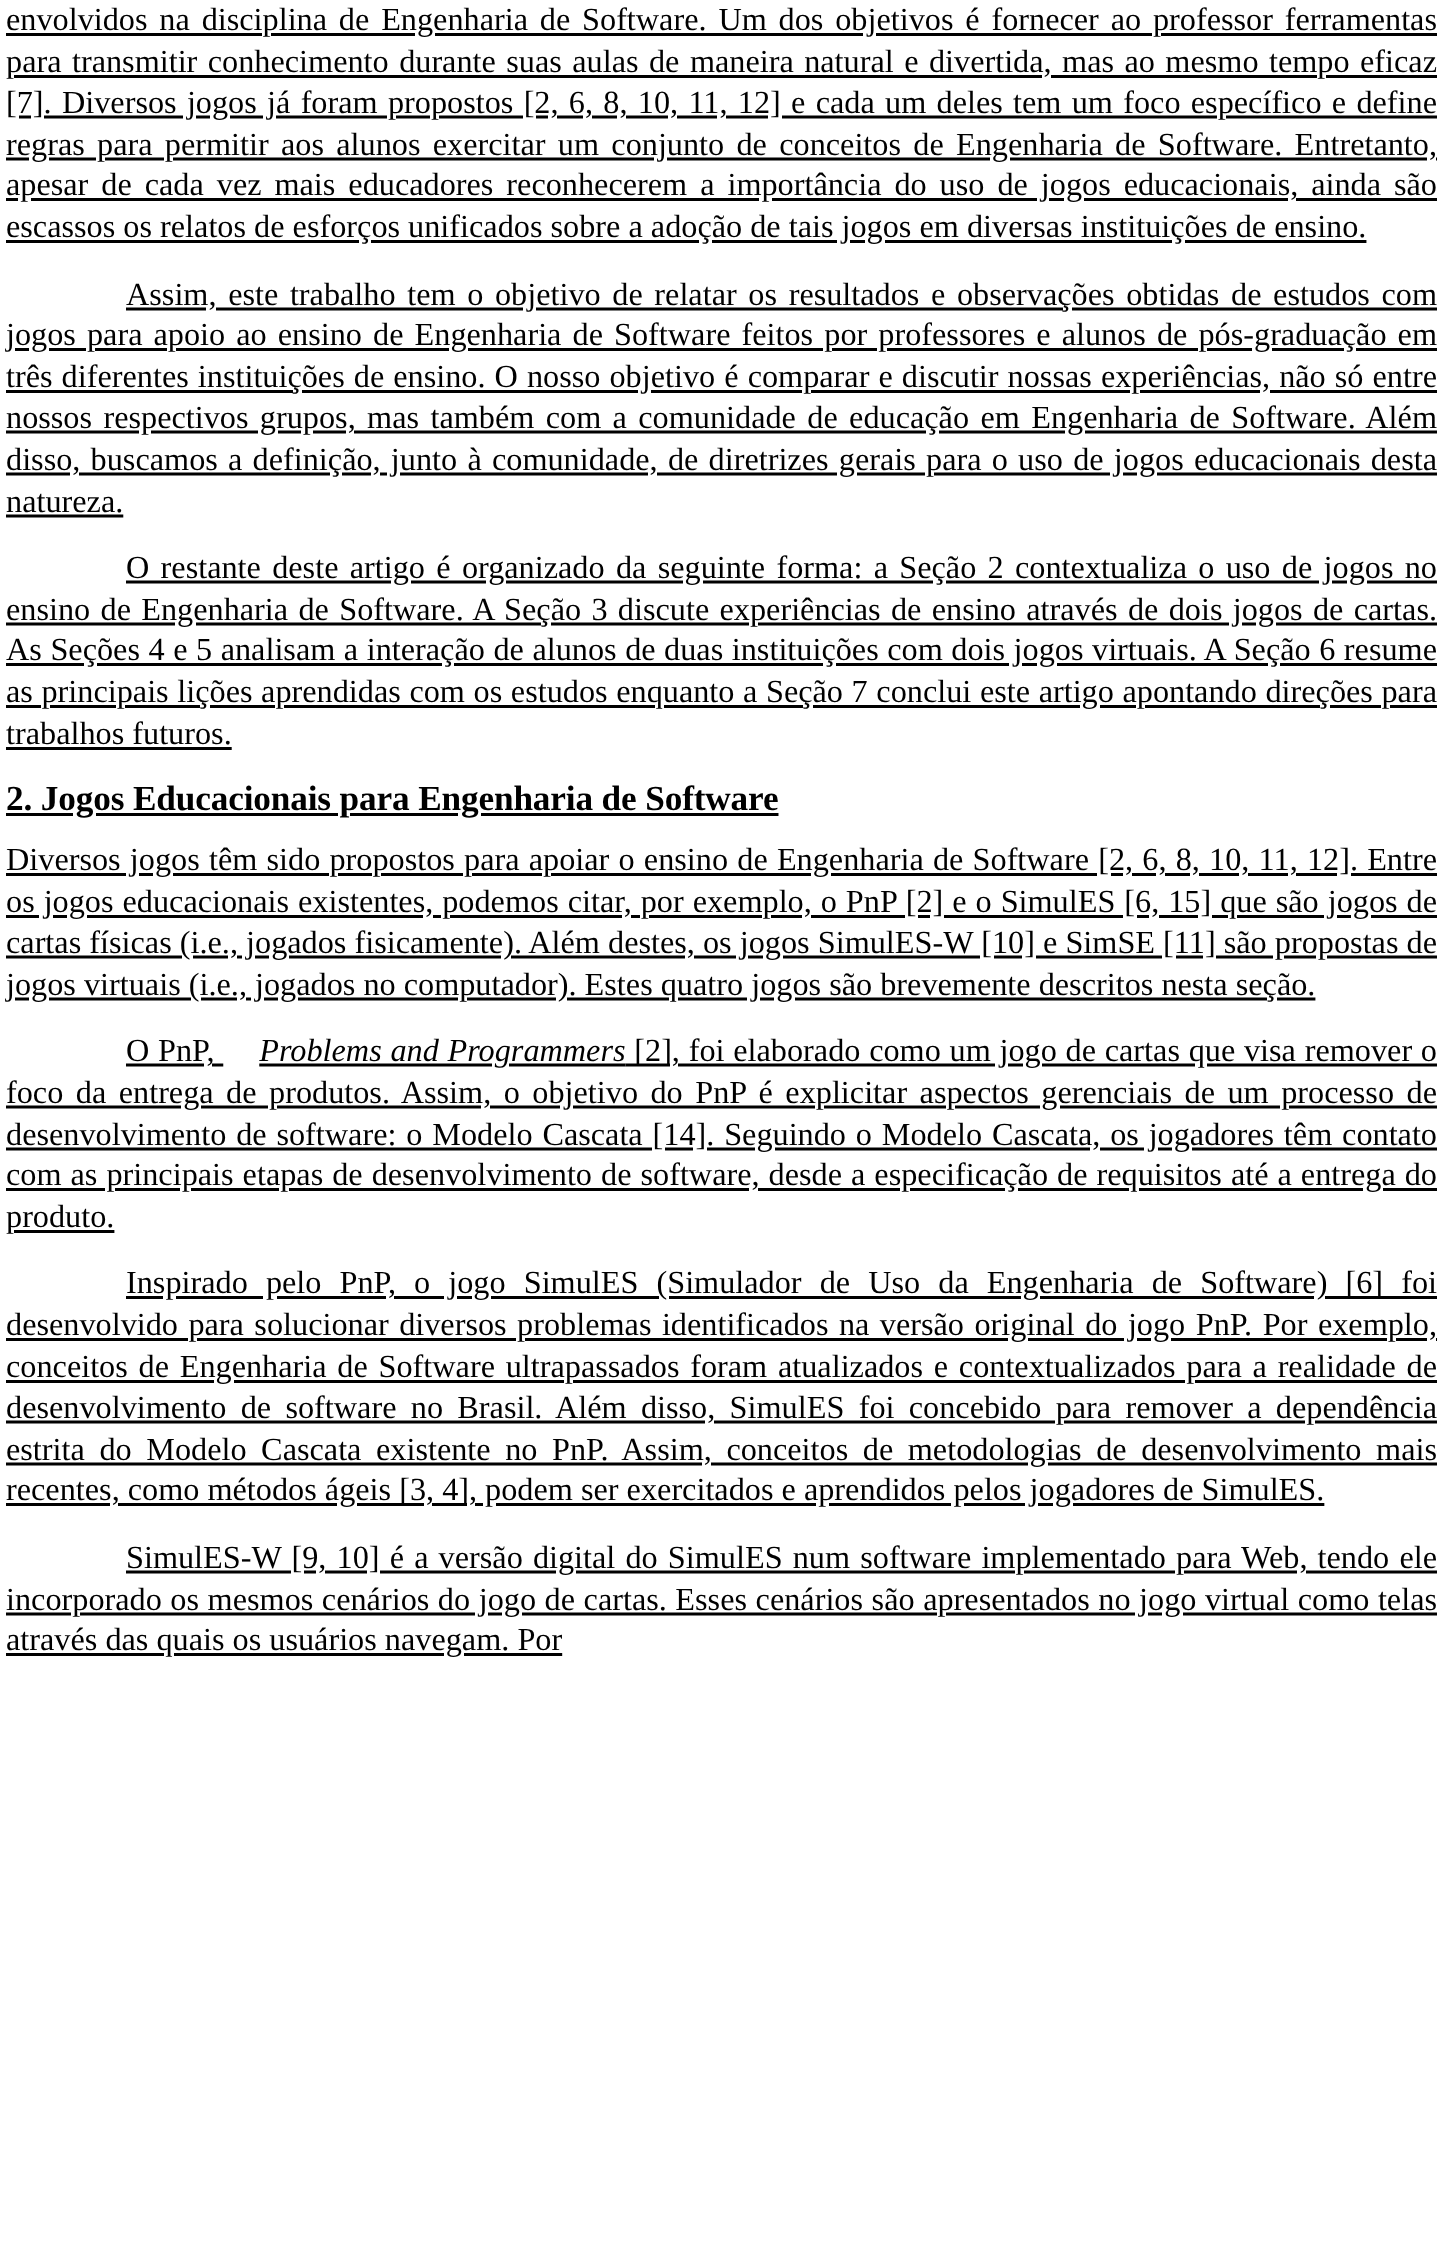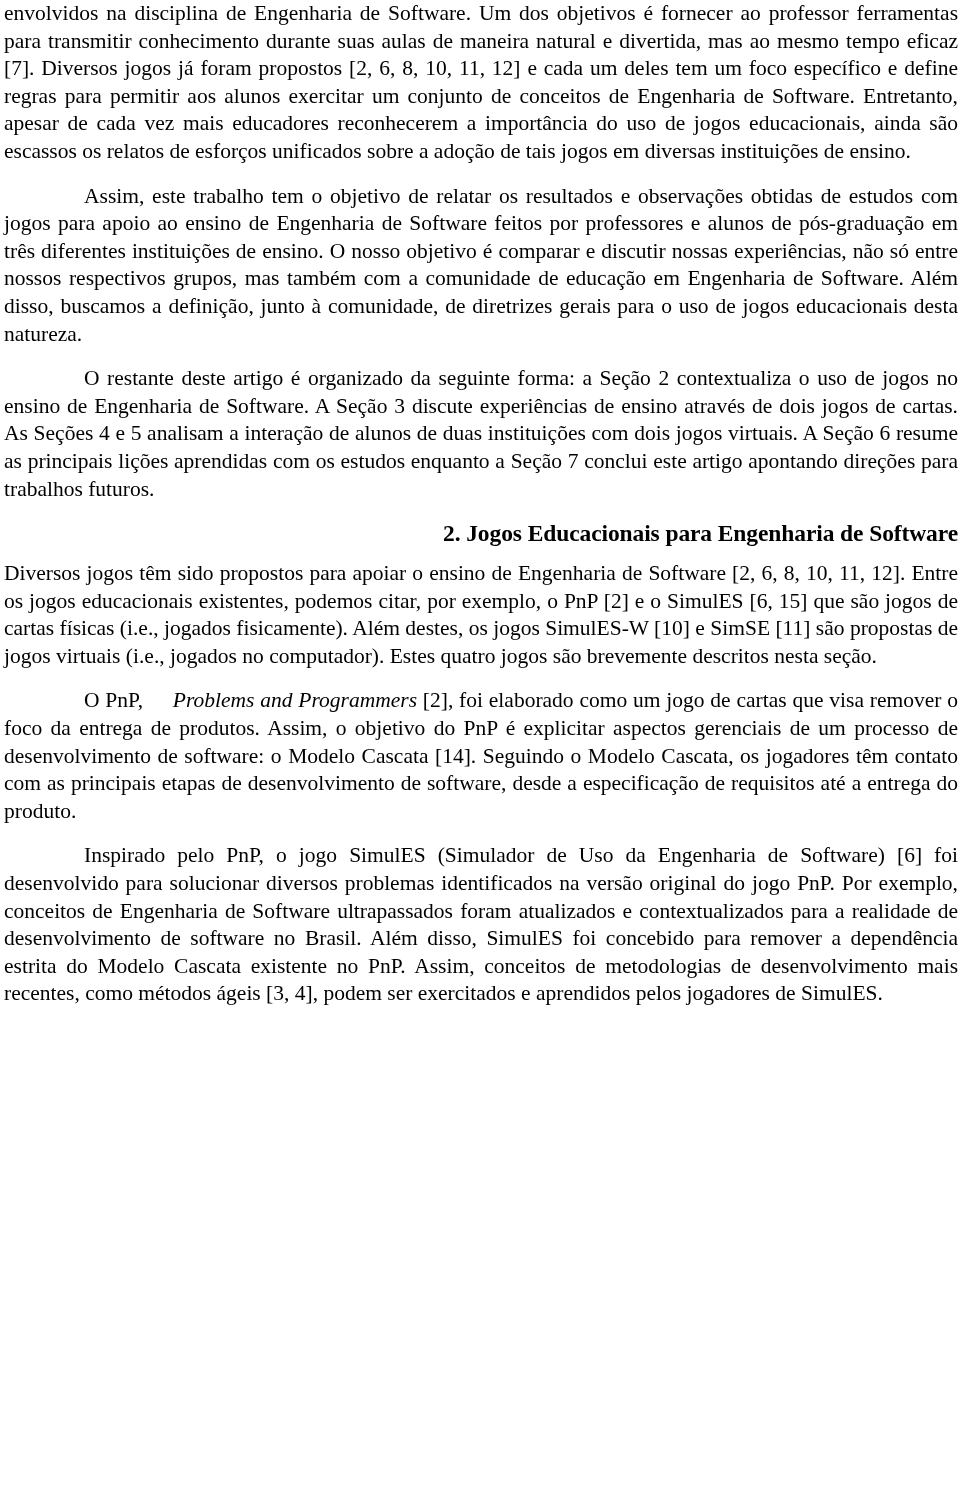--- a/index.html
+++ b/index.html
@@ -15,20 +15,21 @@
     font-family: "Liberation Serif", "DejaVu Serif", serif;
     color: #000000;
   }
   .page {
     width: 960px;
     height: 1502px;
     position: relative;
     background: #ffffff;
     box-sizing: border-box;
     padding: 0px 12px 0px 4px;
+    text-decoration: underline;
   }
   .col {
     width: 954px;
   }
   p.body-text {
     margin: 0 0 17px 0;
     font-size: 21.5px;
     line-height: 27.6px;
     text-align: justify;
     text-justify: inter-word;
@@ -40,21 +41,21 @@
     text-indent: 80px;
   }
   p.no-indent {
     text-indent: 0px;
   }
   h2.section-heading {
     margin: 12px 0 13px 0;
     font-size: 23.5px;
     line-height: 27px;
     font-weight: bold;
-    text-align: right;
+    text-align: left;
     letter-spacing: -0.1px;
   }
   .ital {
     font-style: italic;
     margin-left: 24px;
   }
   
   p.clipped {
     margin-bottom: 0;
   }
@@ -72,15 +73,16 @@
     <p class="body-text indent">O restante deste artigo é organizado da seguinte forma: a Seção 2 contextualiza o uso de jogos no ensino de Engenharia de Software. A Seção 3 discute experiências de ensino através de dois jogos de cartas. As Seções 4 e 5 analisam a interação de alunos de duas instituições com dois jogos virtuais. A Seção 6 resume as principais lições aprendidas com os estudos enquanto a Seção 7 conclui este artigo apontando direções para trabalhos futuros.</p>
 
     <h2 class="section-heading">2. Jogos Educacionais para Engenharia de Software</h2>
 
     <p class="body-text no-indent">Diversos jogos têm sido propostos para apoiar o ensino de Engenharia de Software [2, 6, 8, 10, 11, 12]. Entre os jogos educacionais existentes, podemos citar, por exemplo, o PnP [2] e o SimulES [6, 15] que são jogos de cartas físicas (i.e., jogados fisicamente). Além destes, os jogos SimulES-W [10] e SimSE [11] são propostas de jogos virtuais (i.e., jogados no computador). Estes quatro jogos são brevemente descritos nesta seção.</p>
 
     <p class="body-text indent"><span>O PnP, </span><span class="ital">Problems and Programmers</span><span> [2], foi elaborado como um jogo de cartas que visa remover o foco da entrega de produtos. Assim, o objetivo do PnP é explicitar aspectos gerenciais de um processo de desenvolvimento de software: o Modelo Cascata [14]. Seguindo o Modelo Cascata, os jogadores têm contato com as principais etapas de desenvolvimento de software, desde a especificação de requisitos até a entrega do produto.</span></p>
 
     <p class="body-text indent">Inspirado pelo PnP, o jogo SimulES (Simulador de Uso da Engenharia de Software) [6] foi desenvolvido para solucionar diversos problemas identificados na versão original do jogo PnP. Por exemplo, conceitos de Engenharia de Software ultrapassados foram atualizados e contextualizados para a realidade de desenvolvimento de software no Brasil. Além disso, SimulES foi concebido para remover a dependência estrita do Modelo Cascata existente no PnP. Assim, conceitos de metodologias de desenvolvimento mais recentes, como métodos ágeis [3, 4], podem ser exercitados e aprendidos pelos jogadores de SimulES.</p>
 
+    <p class="body-text indent clipped">SimulES-W [9, 10] é a versão digital do SimulES num software implementado para Web, tendo ele incorporado os mesmos cenários do jogo de cartas. Esses cenários são apresentados no jogo virtual como telas através das quais os usuários navegam. Por</p>
 
   </div>
 </div>
 
 </body></html>

